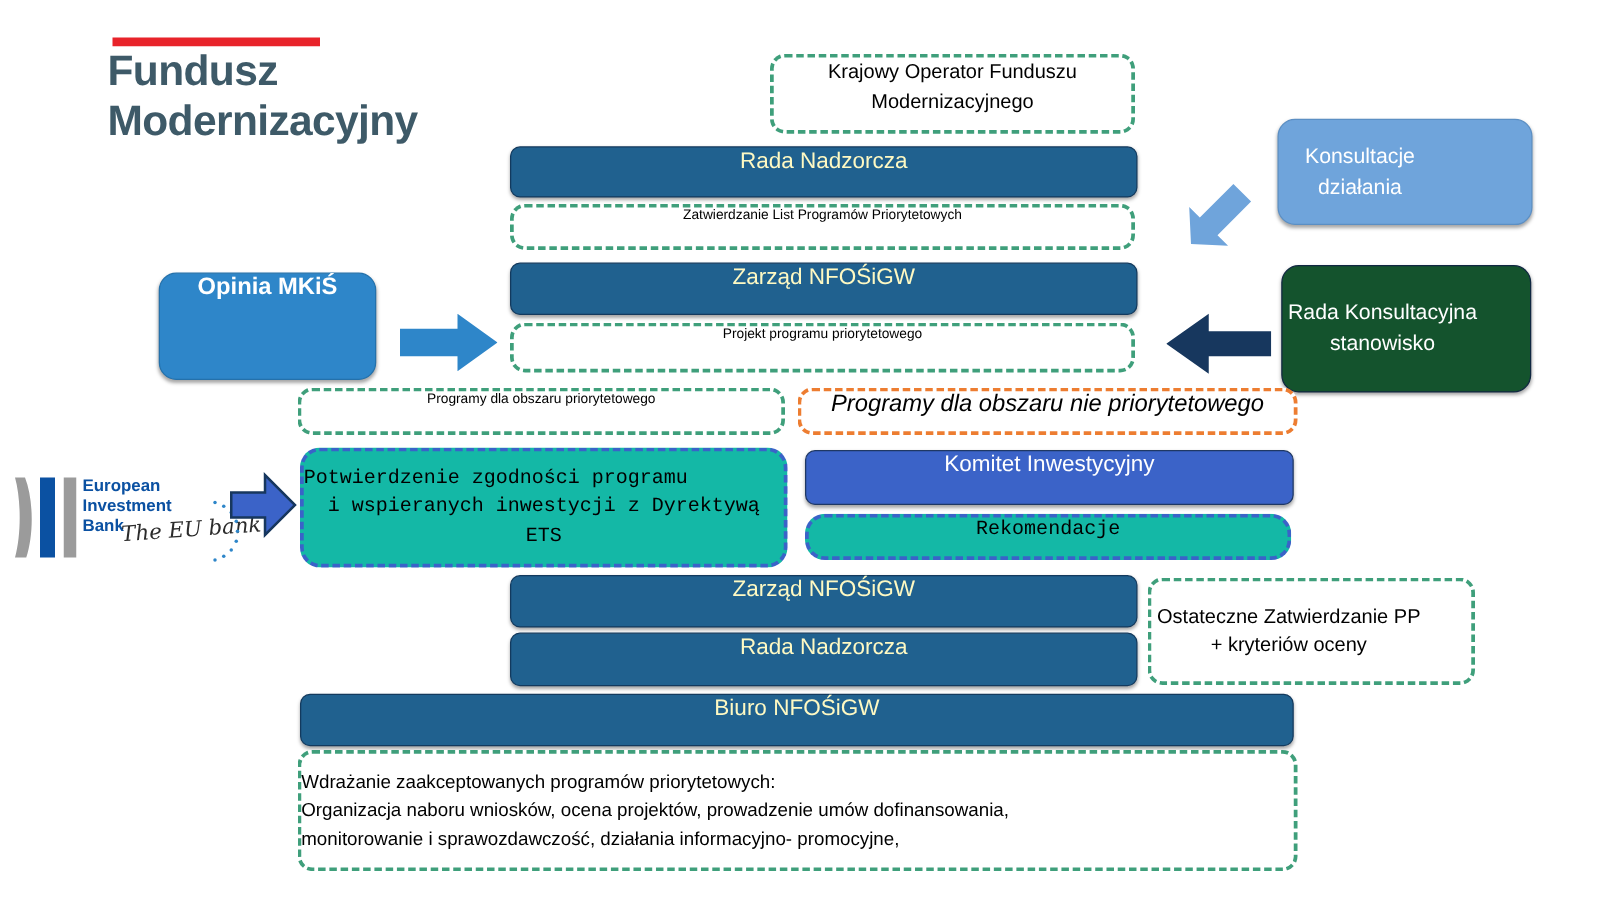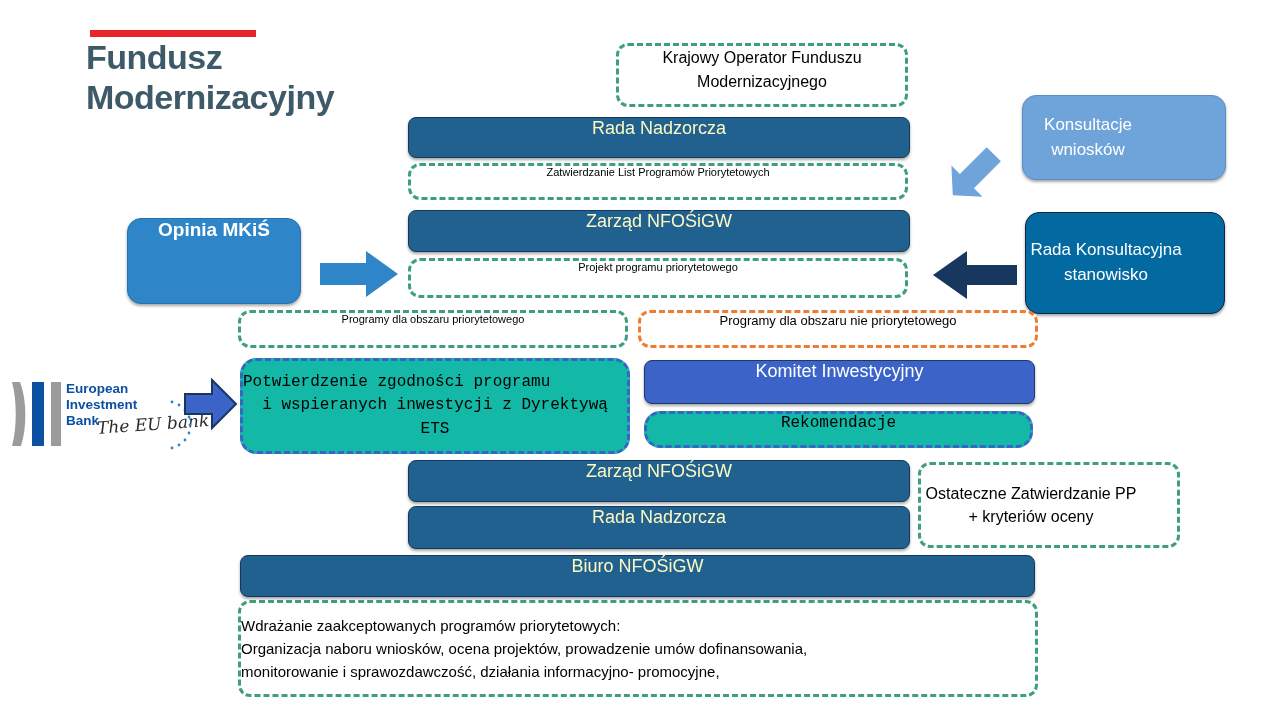--- a/index.html
+++ b/index.html
@@ -27,33 +27,33 @@
   
   .solid-blue{
     background:#20618f;border:1.5px solid #133a5e;border-radius:8px;color:#fef9c3;
     box-shadow:0 2px 3px rgba(0,0,0,0.35);font-size:18px;
   }
   .solid-royal{
     background:#3b63c8;border:1.5px solid #1f3864;border-radius:8px;color:#ffffff;
     box-shadow:0 2px 3px rgba(0,0,0,0.35);font-size:18px;
   }
   .solid-navy{
-    background:#0369a1;border:1.5px solid #102741;border-radius:14px;color:#ffffff;
+    background:#14532d;border:1.5px solid #102741;border-radius:14px;color:#ffffff;
     box-shadow:0 2px 3px rgba(0,0,0,0.35);font-size:17px;
   }
   .solid-mid{
     background:#2e86c9;border:1.5px solid #2471ab;border-radius:14px;color:#ffffff;
     box-shadow:0 2px 3px rgba(0,0,0,0.35);font-size:19px;font-weight:bold;
   }
   .solid-light{
     background:#6fa4db;border:1.5px solid #5b8fc4;border-radius:14px;color:#ffffff;
     box-shadow:0 2px 3px rgba(0,0,0,0.35);font-size:17px;
   }
   .dash-green{border:3px dashed #3f9f7b;border-radius:12px;background:#ffffff;color:#000000;font-size:11px;}
-  .dash-orange{border:3px dashed #ed7d31;border-radius:12px;background:#ffffff;color:#000000;font-size:13px;}
+  .dash-orange{border:3px dashed #ed7d31;border-radius:12px;background:#ffffff;color:#000000;font-size:19px;font-style:italic;}
   .dash-blue{border:3.5px dashed #3a63c8;border-radius:16px;background:#14b8a6;color:#000000;font-size:16px;font-family:Liberation Mono, monospace;}
 
   .multiline{flex-direction:column;line-height:1.45;}
 
   
   .eib-text{left:66px;top:381px;font-size:13.5px;font-weight:bold;color:#0b51a2;line-height:1.2;}
   .eib-tagline{
     left:97px;top:414px;font-size:17px;color:#2b2b2b;
     font-family:"DejaVu Serif","Liberation Serif",serif;font-style:italic;transform:rotate(-4deg);
   }
@@ -90,21 +90,21 @@
   <div class="abs flexc solid-mid" style="left:127px;top:218px;width:172px;height:84px;">
     <span>Opinia MKiŚ</span>
   </div>
   <span class="abs" style="left:320px;top:251px;">
     <svg width="78" height="46" viewBox="0 0 78 46">
         <polygon points="0,12 46,12 46,0 78,23 46,46 46,34 0,34" fill="#2e86c9"></polygon>
       </svg>
   </span>
 
   <div class="abs flexc solid-light multiline" style="left:1022px;top:95px;width:202px;height:83px;">
-    <span style="width:130px;">Konsultacje wniosków</span>
+    <span style="width:130px;">Konsultacje działania</span>
   </div>
   <span class="abs" style="left:938px;top:138px;">
     <svg width="72" height="72" viewBox="0 0 72 72">
       <g transform="rotate(135 36 36)">
         <polygon points="8,26 46,26 46,14 66,36 46,58 46,46 8,46" fill="#6fa4db"></polygon>
       </g>
     </svg>
   </span>
 
   <div class="abs flexc solid-navy multiline" style="left:1025px;top:212px;width:198px;height:100px;">

